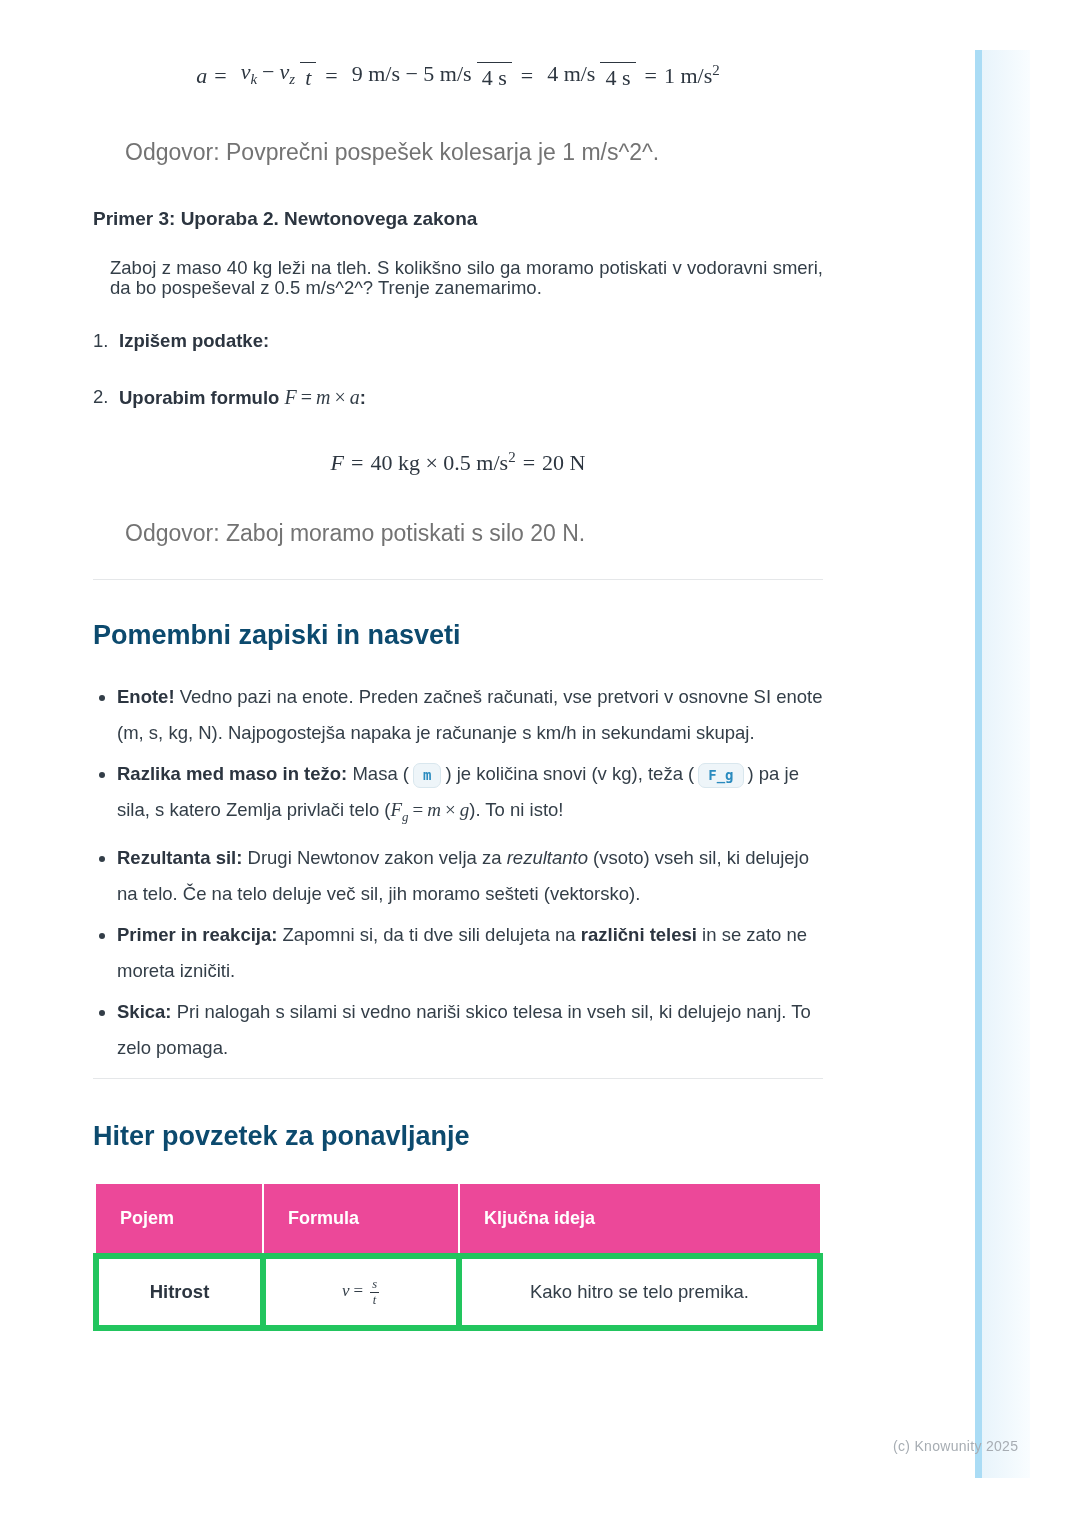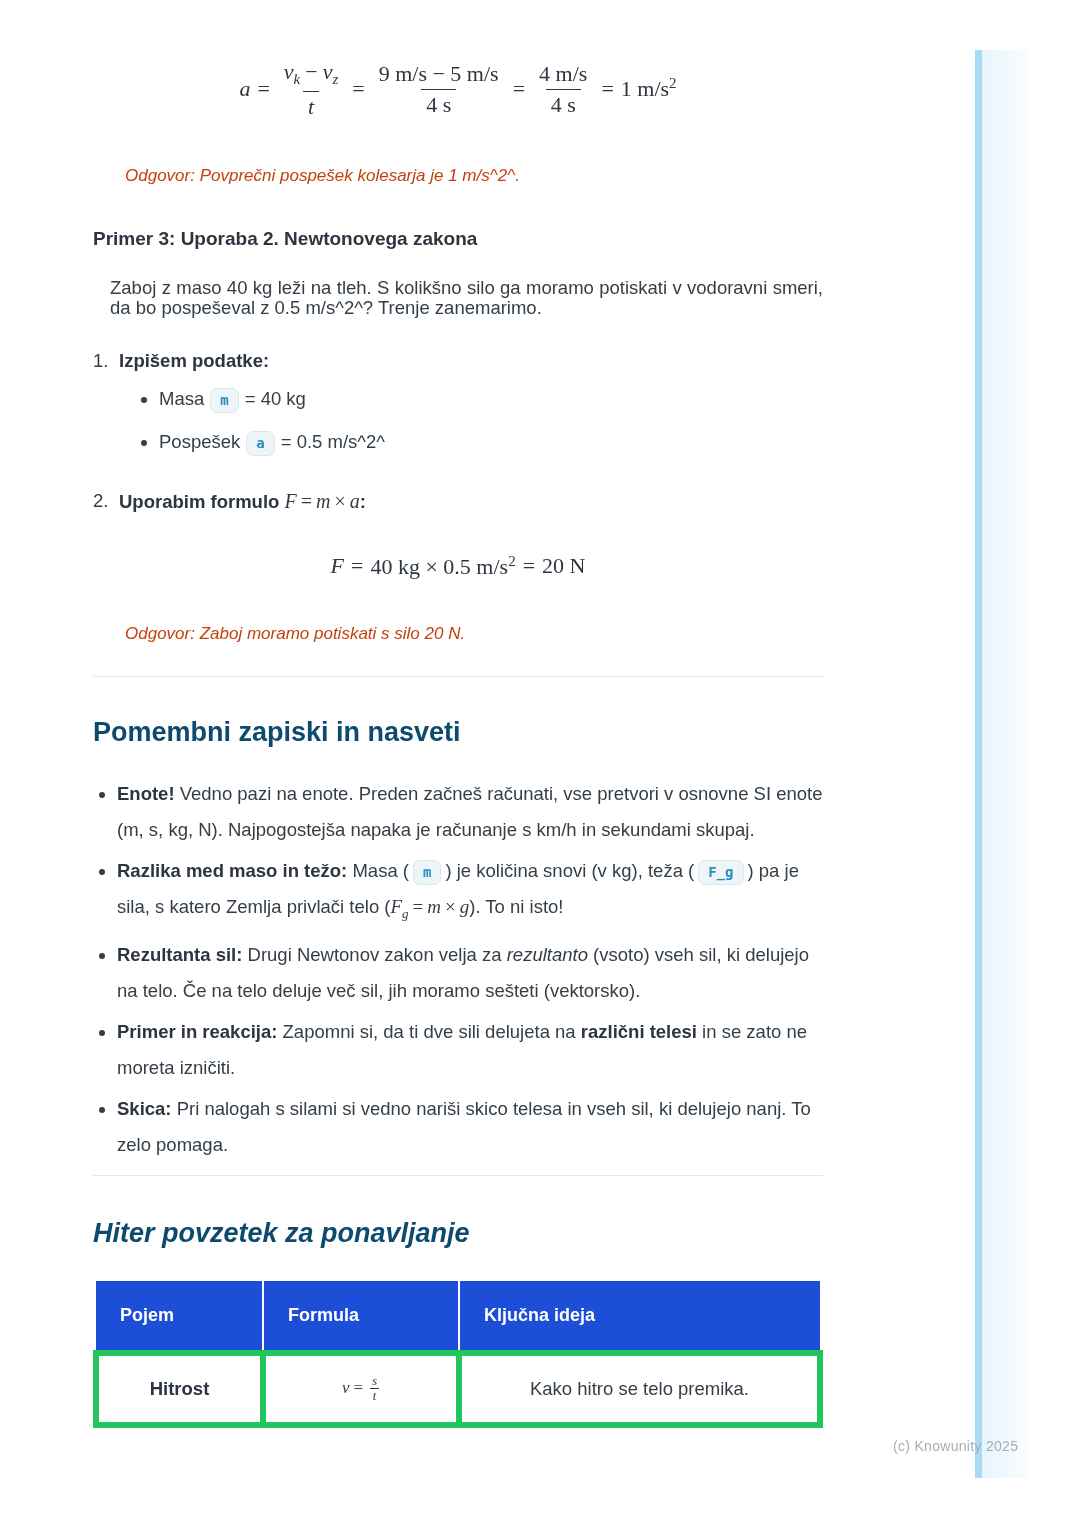--- a/index.html
+++ b/index.html
@@ -14,32 +14,32 @@
 
   
   .math-display {
     font-family:"Liberation Serif", serif;
     font-size:22px; color:#2d3640;
     display:flex; align-items:center; justify-content:center;
   }
   .mi { font-style:italic; }
   .mo { margin:0 7px; }
   .mo-tight { margin:0 5px; }
-  .frac { display:inline-flex; flex-direction:column; align-items:center; margin:0 2px; }
+  .frac { display:inline-flex; flex-direction:row; align-items:center; margin:0 2px; }
   .frac .num { padding:0 5px 3px; line-height:1.05; white-space:nowrap; }
   .frac .den { border-top:1.5px solid #2d3640; padding:3px 5px 0; line-height:1.05; white-space:nowrap; }
   sub.msub { font-size:68%; font-style:italic; }
   sup.msup { font-size:68%; }
 
   .inline-math { font-family:"Liberation Serif", serif; font-size:20px; font-weight:400; }
   .inline-math .mo { margin:0 4px; }
 
   
   .answer {
-    margin:0 0 0 32px; font-style:italic; font-size:17px; color:#c2410c;
+    margin:0 0 0 32px; font-size:23px; color:#737373;
   }
   .example-heading { font-size:19px; font-weight:700; color:#2c3540; }
   .problem-par {
     font-size:18.5px; line-height:20px; text-align:justify; color:#333e48;margin-left:17px;
   }
 
   
   .step-head { display:flex; font-size:18.5px; }
   .step-num { width:26px; flex:none; }
   .step-label { font-weight:700; color:#2c3540; }
@@ -63,21 +63,21 @@
   .notes-list { list-style:disc; margin-left:30px; }
   .notes-list li { font-size:18.5px; line-height:36px; margin-bottom:5px; color:#333e48; }
   .notes-list b { color:#2c3540; }
   .notes-list .chip { margin:0 4px; }
   .note-math { font-family:"Liberation Serif", serif; font-size:19px; }
   .note-math .mo { margin:0 4px; }
 
   
   table.summary { border-collapse:collapse; width:730px; table-layout:fixed; }
   table.summary th {
-    background:#1d4ed8; color:#ffffff; font-size:18px; font-weight:700;
+    background:#ec4899; color:#ffffff; font-size:18px; font-weight:700;
     text-align:left; padding:24px; border:2px solid #ffffff; border-top:none;
   }
   table.summary th:first-child { border-left:none; }
   table.summary th:last-child { border-right:none; }
   table.summary td {
     background:#ffffff; border:6px solid #22c55e; padding:19px 24px;
     font-size:18.5px; vertical-align:middle;text-align:center;
   }
   td.c-pojem { font-weight:700; color:#2c3540; }
   .sfrac { display:inline-flex; flex-direction:column; align-items:center; vertical-align:middle; font-size:12.5px; margin-left:2px; }
@@ -106,21 +106,21 @@
   .sp-heading3 { margin-top:42px; }
   .sp-problem  { margin-top:28px; }
   .sp-steps    { margin-top:32px; }
   .sp-step2    { margin-top:34px; }
   .sp-formula2 { margin-top:40px; }
   .sp-answer2  { margin-top:44px; }
   .sp-hr1      { margin-top:32px; }
   .sp-notes-h  { margin-top:40px; }
   .sp-notes-ul { margin-top:28px;margin-left:24px; }
   .sp-hr2      { margin-top:12px; }
-  .sp-sum-h    { margin-top:42px;font-style:italic; }
+  .sp-sum-h    { margin-top:42px; }
   .sp-table    { margin-top:32px; }
 </style>
 </head>
 <body>
 
 <div class="page">
 
   <div class="content">
     <div class="math-display sp-formula1">
       <span class="mi">a</span>
@@ -148,24 +148,20 @@
     <h3 class="example-heading sp-heading3">Primer 3: Uporaba 2. Newtonovega zakona</h3>
 
     <p class="problem-par sp-problem">Zaboj z maso 40 kg leži na tleh. S kolikšno silo ga moramo potiskati v vodoravni smeri, da bo pospeševal z 0.5 m/s^2^? Trenje zanemarimo.</p>
 
     <div class="sp-steps">
       <div>
         <div class="step-head">
           <span class="step-num">1.</span>
           <span class="step-label">Izpišem podatke:</span>
         </div>
-        <ul class="sub-bullets">
-          <li><span>Masa</span><span class="chip">m</span><span>= 40 kg</span></li>
-          <li><span>Pospešek</span><span class="chip">a</span><span>= 0.5 m/s^2^</span></li>
-        </ul>
       </div>
       <div class="sp-step2">
         <div class="step-head">
           <span class="step-num">2.</span>
           <span><span class="step-label">Uporabim formulo</span>
             <span class="inline-math"><span class="mi">F</span><span class="mo">=</span><span class="mi">m</span><span class="mo">×</span><span class="mi">a</span></span><span class="step-label">:</span>
           </span>
         </div>
       </div>
     </div>

